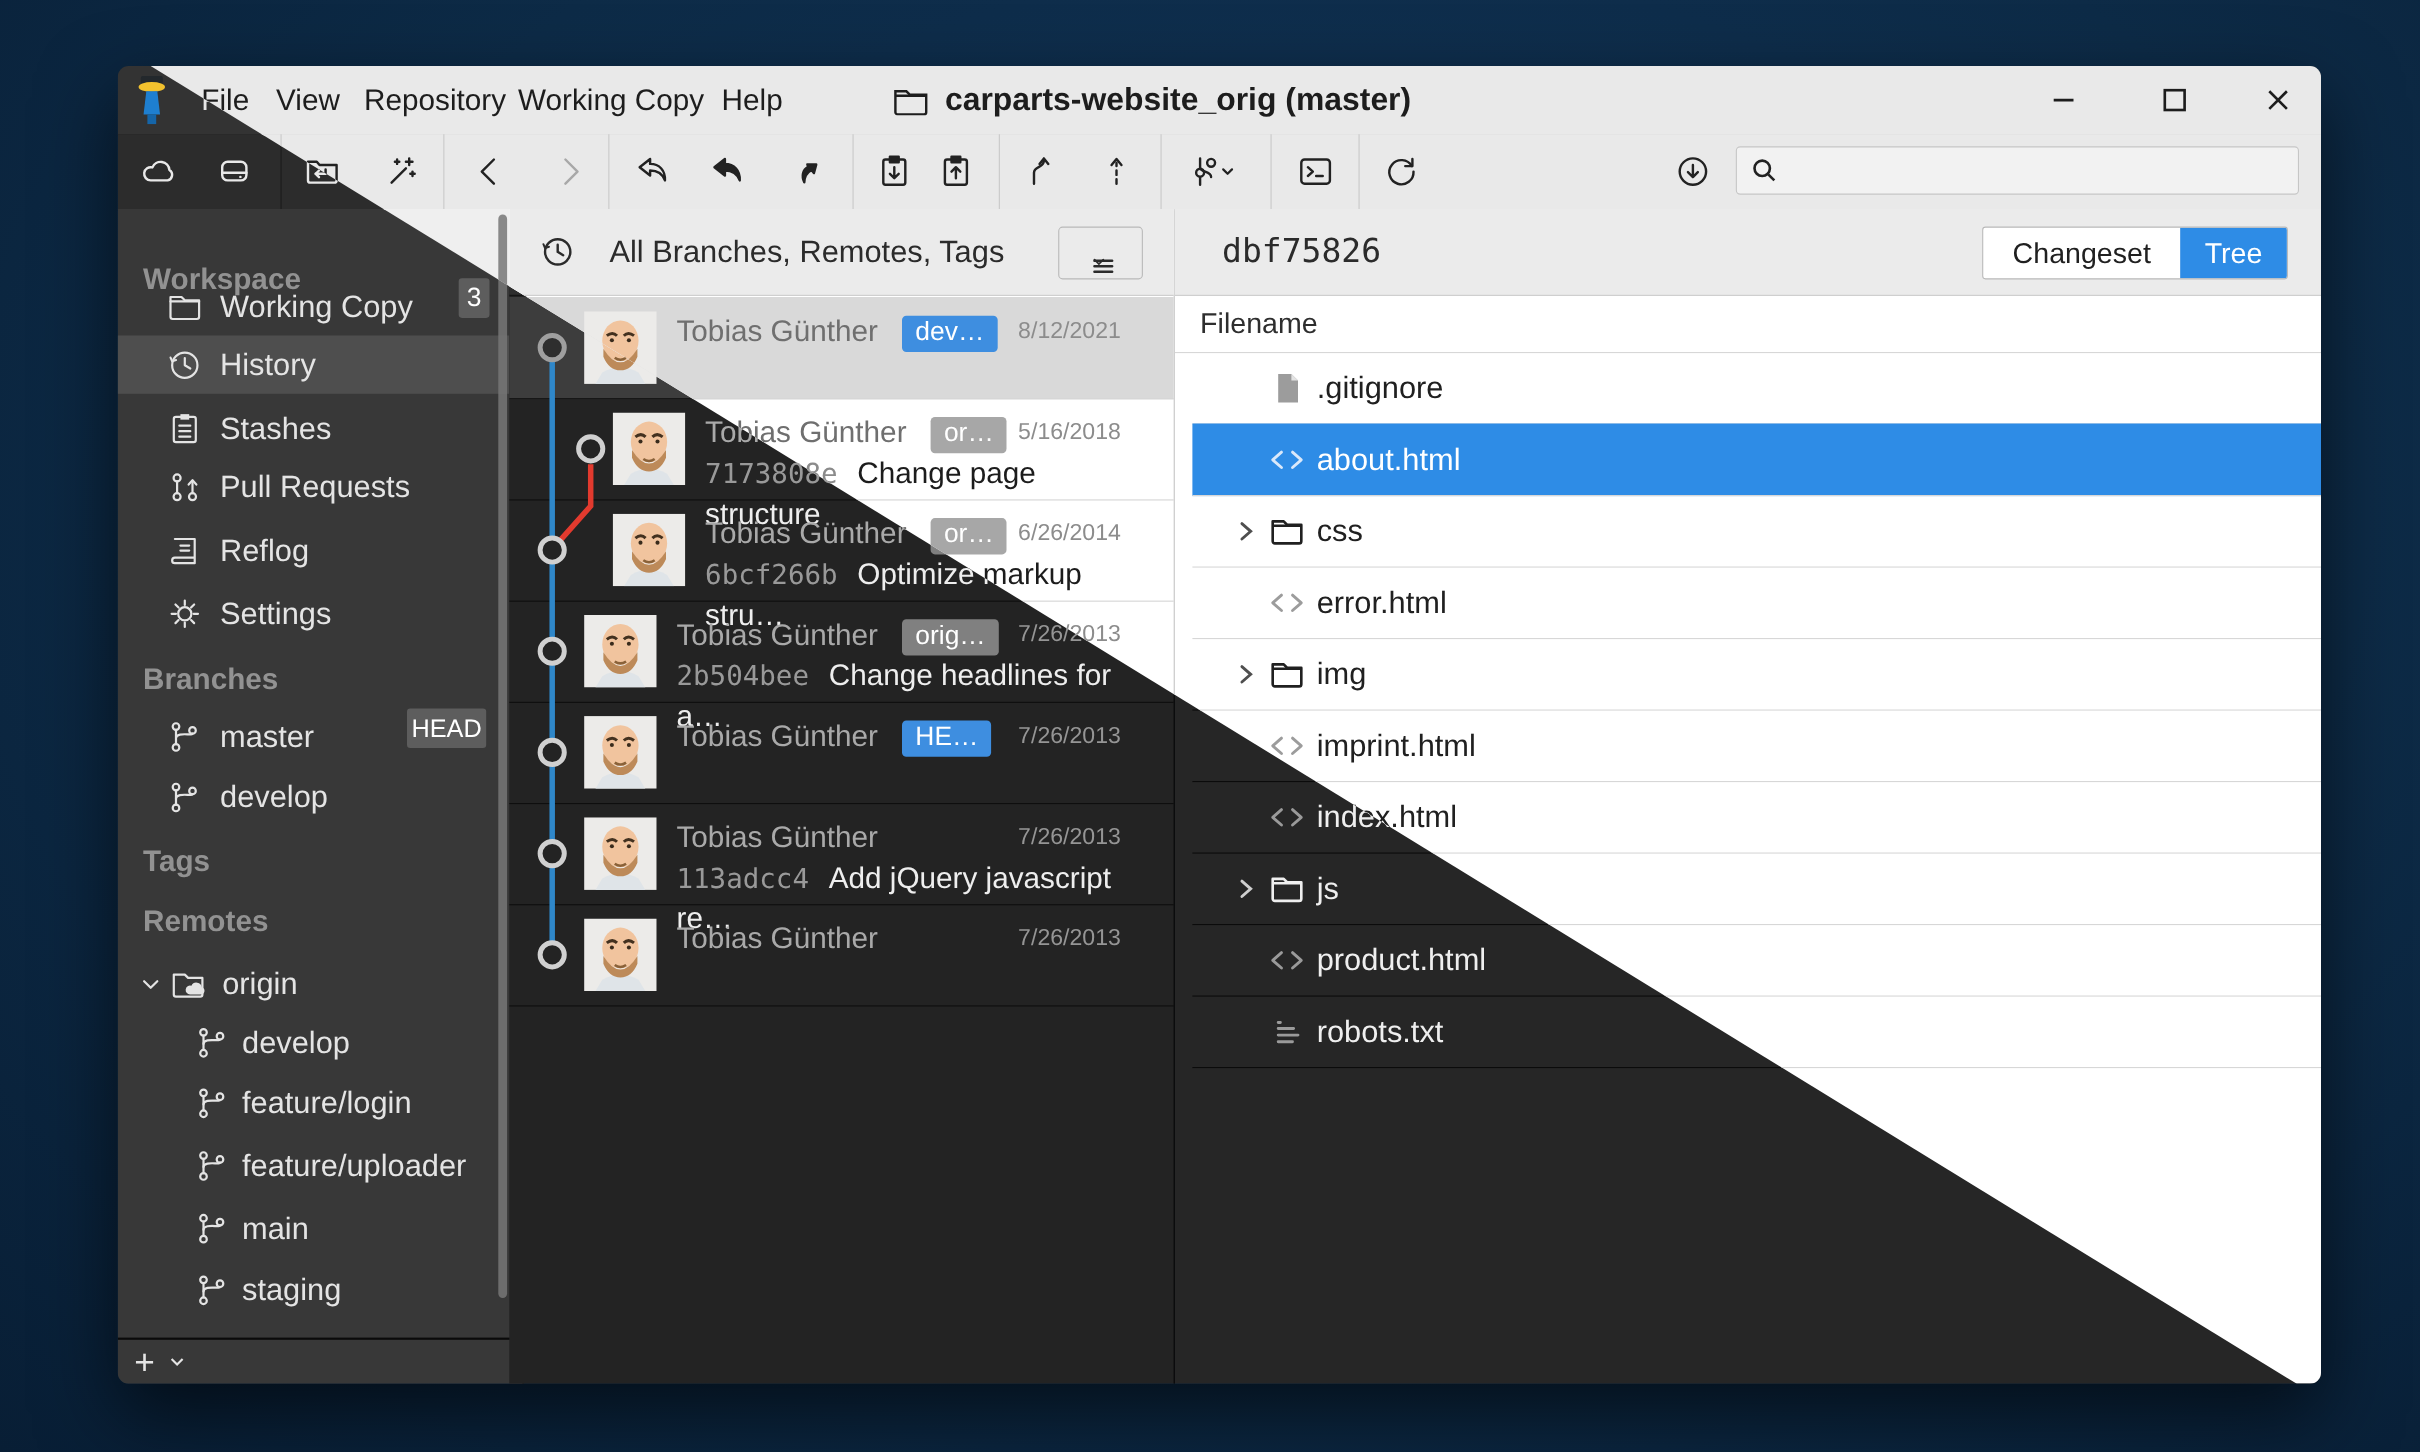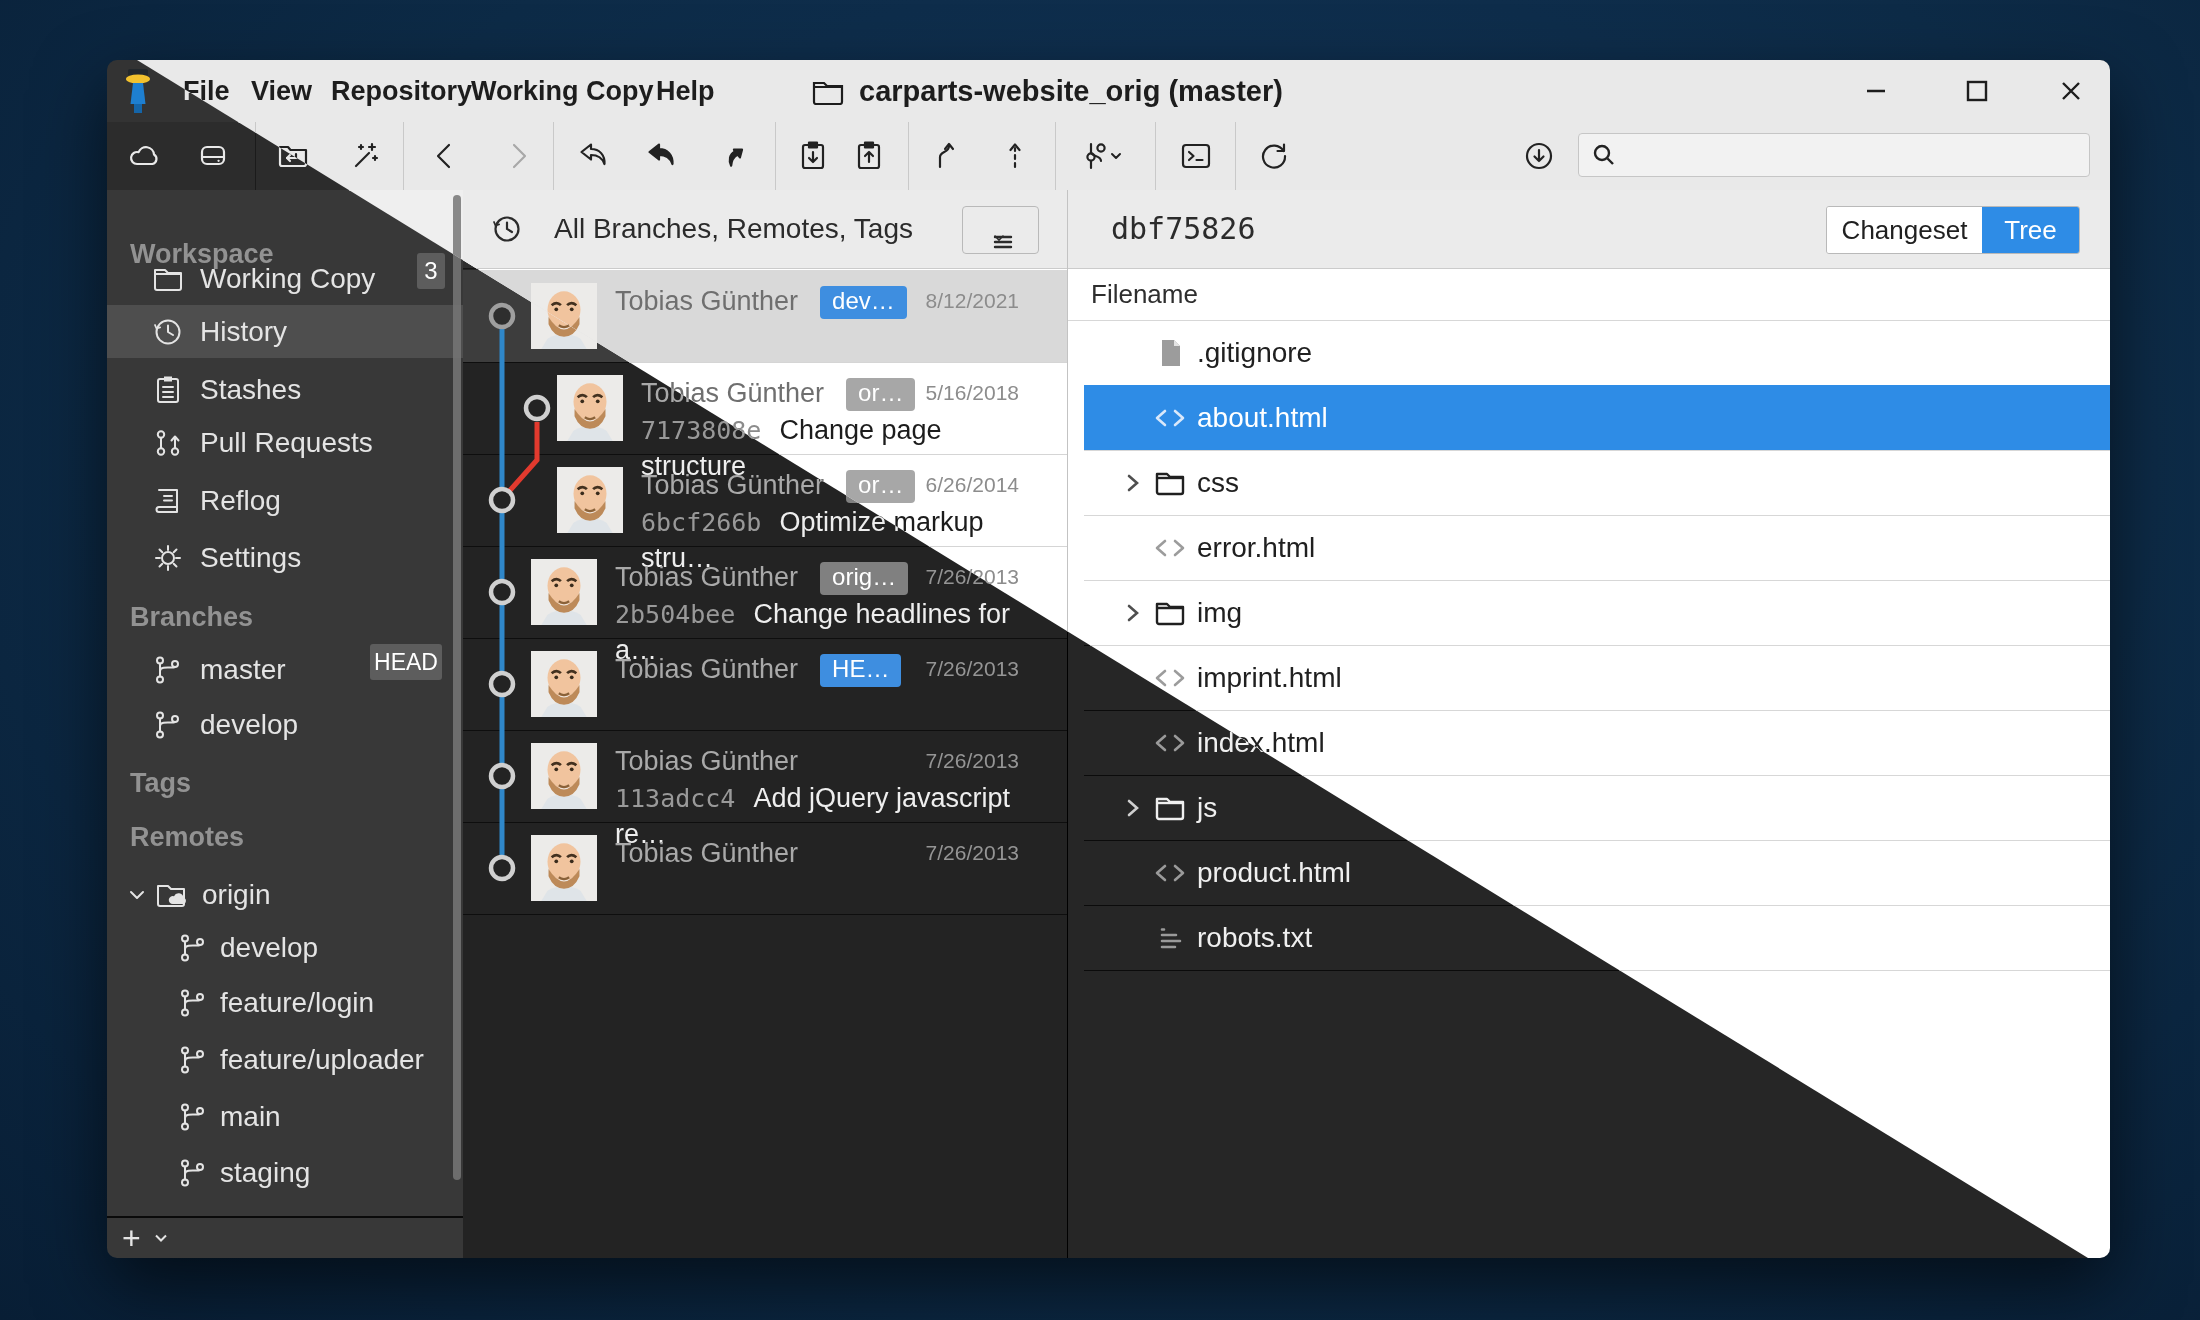--- a/index.html
+++ b/index.html
@@ -32,21 +32,21 @@
     --pane-head:#ebebeb;--head-text:#2b2b2b;--pane-head-border:#cbcbcb;--btn-border:#b9b9b9;
     --list-bg:#ffffff;--row-sel:#d9d9d9;--row-sep:#d5d5d5;
     --name:#6f6f6f;--msg:#1c1c1c;--hash:#8b8b8b;--date:#8c8c8c;--badge-gray:#a7a7a7;
     --file-bg:#ffffff;--file-text:#202020;--file-icon:#9c9c9c;--file-sep:#d7d7d7;--chev:#4f4f4f;--colhead-text:#2e2e2e;
     --node-fill:#ffffff;--node-ring:#8a8a8a;--nodeh-fill:#d9d9d9;--nodeh-ring:#787878;
   }
 
   
   .titlebar{position:absolute;left:0;top:0;right:0;height:62px;background:var(--bar-bg);border-bottom:1px solid var(--tb-border);}
   .app-icon{position:absolute;left:16px;top:9px;width:30px;height:44px;}
-  .menu-item{position:absolute;top:0;height:62px;line-height:62px;font-size:27px;color:var(--bar-text);font-weight:bold;}
+  .menu-item{position:absolute;top:0;height:62px;line-height:62px;font-size:27px;color:var(--bar-text);}
   .m0{left:76px}.m1{left:144px}.m2{left:224px}.m3{left:364px}.m4{left:549px}
   .doc-title{position:absolute;left:705px;top:0;height:62px;display:flex;align-items:center;gap:15px;color:var(--bar-text);}
   .doc-title span{font-size:29px;font-weight:bold;}
   .doc-title svg{width:32px;height:28px;stroke:var(--bar-text);}
   .winbtn{position:absolute;top:0;width:56px;height:62px;display:flex;align-items:center;justify-content:center;color:var(--bar-text);}
   .winbtn svg{width:28px;height:28px;stroke:currentColor;}
   .btn-min{left:1741px}.btn-max{left:1842px}.btn-close{left:1936px}
 
   
   .toolbar{position:absolute;left:0;top:62px;right:0;height:68px;background:var(--tool-bg);border-bottom:1px solid var(--tb-border);}
@@ -105,21 +105,21 @@
   .graph .rline{stroke:var(--gred);stroke-width:5;fill:none;}
   .graph .gnode{fill:var(--node-fill);stroke:var(--node-ring);stroke-width:4.5;}
   .graph .ghead{fill:var(--nodeh-fill);stroke:var(--nodeh-ring);stroke-width:4.5;}
 
   
   .file-pane{position:absolute;left:961px;top:130px;bottom:0;right:0;background:var(--file-bg);}
   .file-head{position:absolute;left:0;top:0;right:0;height:78px;background:var(--pane-head);border-bottom:1px solid var(--pane-head-border);}
   .commit-id{position:absolute;left:43px;top:0;height:78px;line-height:78px;font-size:30px;color:var(--head-text);font-family:"DejaVu Sans Mono",monospace;}
   .seg{position:absolute;right:30px;top:16px;height:46px;display:flex;border:1px solid var(--btn-border);border-radius:3px;overflow:hidden;}
   .seg .seg-btn{height:46px;display:flex;align-items:center;justify-content:center;font-size:26px;box-sizing:border-box;}
-  .seg .seg-changeset{width:155px;background:var(--file-bg);color:var(--file-text);}
+  .seg .seg-changeset{width:179px;background:var(--file-bg);color:var(--file-text);}
   .seg .seg-tree{width:97px;background:var(--blue);color:#fff;}
   .colhead{position:absolute;left:0;top:78px;right:0;height:52px;border-bottom:1px solid var(--file-sep);}
   .colhead span{position:absolute;left:23px;top:0;height:52px;line-height:52px;font-size:26px;color:var(--colhead-text);}
   .frow{position:absolute;left:16px;right:0;height:65px;border-bottom:1px solid var(--file-sep);color:var(--file-text);}
   .frow.selected{background:var(--blue);color:#fff;}
   .frow .fchev{position:absolute;left:36px;top:50%;transform:translateY(-50%);width:26px;height:26px;stroke:var(--chev);fill:none;stroke-width:2.6;stroke-linecap:round;}
   .frow .ficon{position:absolute;left:70px;top:50%;transform:translateY(-50%);width:32px;height:32px;}
   .frow .ficon .st{stroke:var(--file-icon);fill:none;stroke-width:2.6;stroke-linecap:round;stroke-linejoin:round;}
   .frow .ficon .fl{fill:var(--file-icon);}
   .frow .ficon .fold{stroke:var(--file-text);fill:none;stroke-width:2.4;stroke-linejoin:round;}

